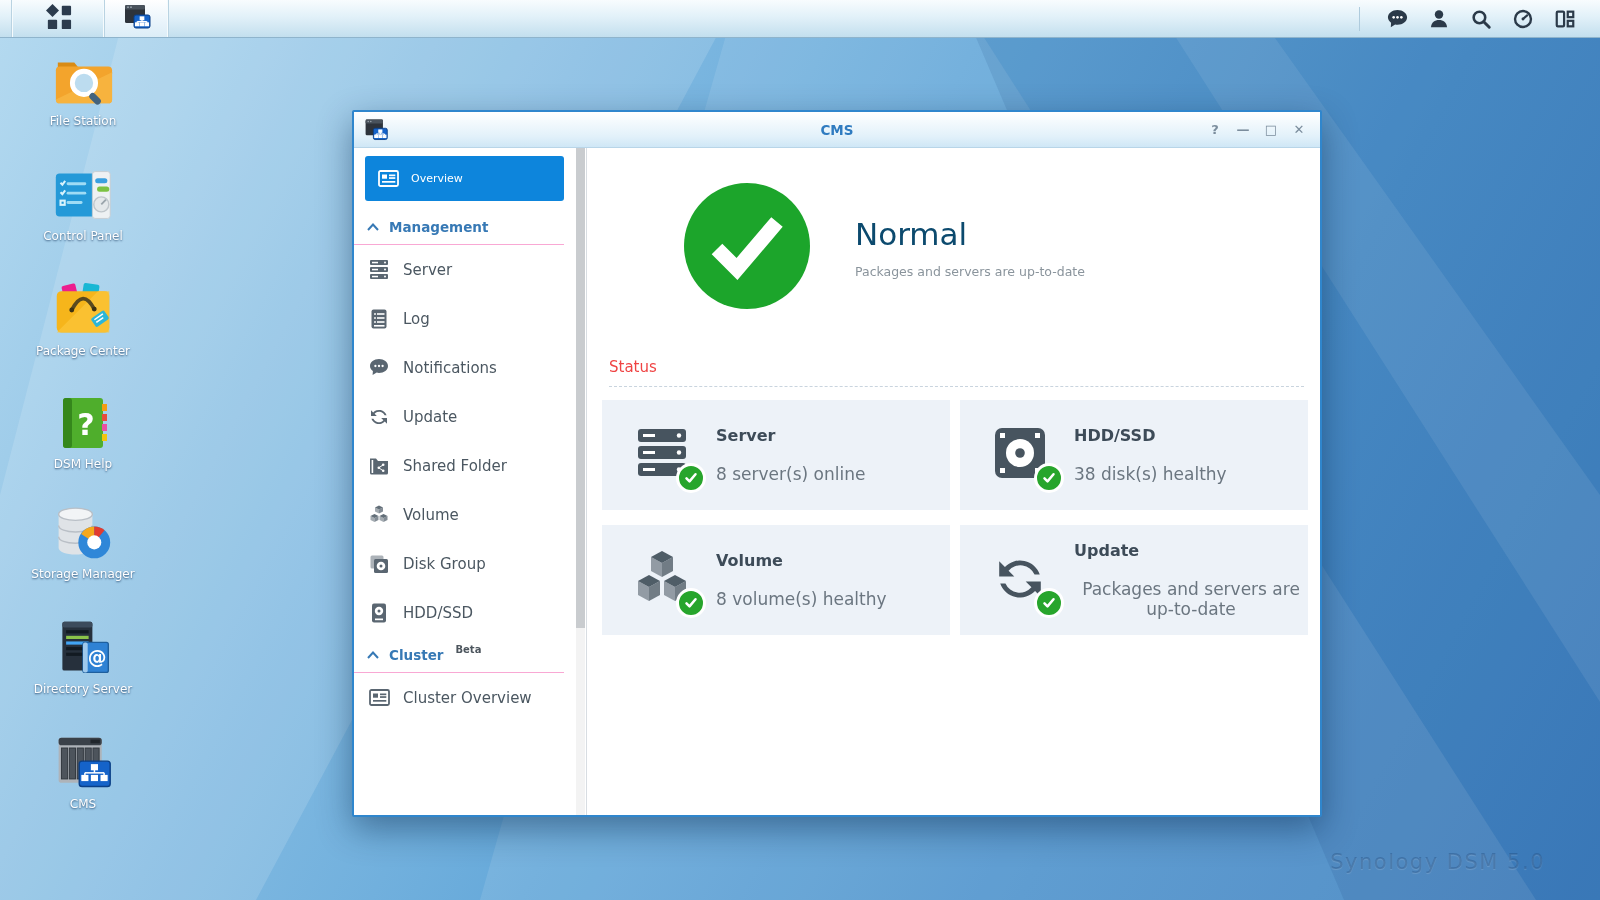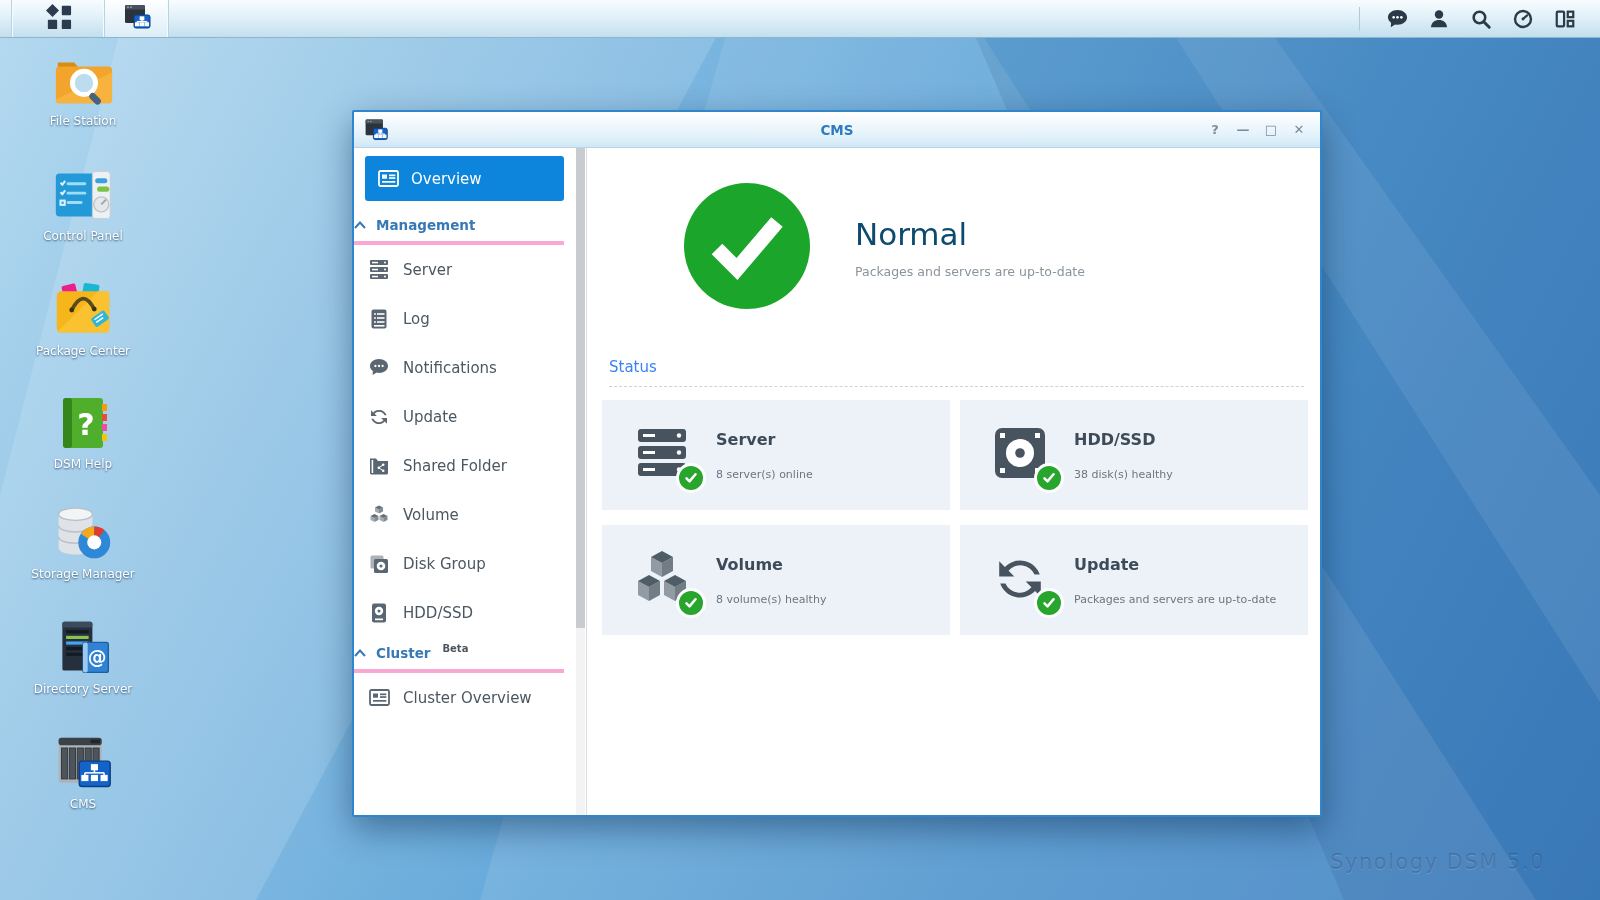--- a/index.html
+++ b/index.html
@@ -52,48 +52,48 @@
     color:#7b8d9d; font-size:13px; font-weight:bold; cursor:pointer; }
 
   .win-body { flex:1; display:flex; min-height:0; }
 
   
   .sidebar { width:233px; flex:0 0 233px; background:#ffffff; border-right:1px solid #d8dde2;
     position:relative; overflow:hidden; }
   .sb-scrollbar { position:absolute; top:0; right:1px; width:9px; height:100%; background:#f3f3f3; }
   .sb-thumb { position:absolute; top:0; left:0; width:9px; height:72%; background:#c9cccf; cursor:pointer; }
   .sb-overview { margin:8px 22px 8px 11px; height:45px; border-radius:3px; background:#0d85dc;
-    display:flex; align-items:center; color:#ffffff; font-size:15px; cursor:pointer; }
+    display:flex; align-items:center; color:#ffffff; font-size:11px; cursor:pointer; }
   .sb-overview .sb-ic { margin:0 12px 0 13px; display:flex; }
-  .sb-header { height:36px; display:flex; align-items:center; gap:10px;
-    color:#3779b5; font-size:13.5px; font-weight:bold; border-bottom:4px solid #f9a8d4;
+  .sb-header { height:36px; display:flex; align-items:center; padding-left:13px; gap:10px;
+    color:#3779b5; font-size:13.5px; font-weight:bold; border-bottom:1px solid #f9a8d4;
     margin-right:22px; cursor:pointer; }
   .sb-beta { font-size:10px; color:#4d565e; position:relative; top:-5px; margin-left:2px; }
   .sb-item { height:49px; display:flex; align-items:center; padding-left:13px;
     color:#4b5761; font-size:15px; cursor:pointer; }
   .sb-item .sb-ic { width:24px; margin-right:12px; display:flex; justify-content:center; color:#5a6671; }
 
   
   .content { flex:1; position:relative; background:#ffffff; overflow:hidden; }
   .hero-circle { position:absolute; left:96px; top:34px; width:128px; height:128px; }
   .hero-text { position:absolute; left:268px; top:68px; }
   .hero-title { color:#0c4a6e; font-size:31px; }
   .hero-subtitle { margin-top:12px; color:#8a949c; font-size:12.5px; }
-  .status-label { position:absolute; left:22px; top:210px; color:#3b82f6; font-size:15px; }
+  .status-label { position:absolute; left:22px; top:210px; color:#ef4444; font-size:15px; }
   .status-rule { position:absolute; left:22px; right:16px; top:238px; border-bottom:1px dashed #c9d4de; }
   .cards { position:absolute; left:15px; right:12px; top:252px;
     display:grid; grid-template-columns:1fr 1fr; gap:15px 10px; }
   .card { height:110px; background:#edf2f8; display:flex; align-items:center; padding-left:32px; cursor:pointer; }
   .card-icon-wrap { position:relative; width:60px; height:60px; flex:0 0 60px; color:#47545f; }
   .card-badge { position:absolute; right:-12px; bottom:-8px; width:30px; height:30px;
     border:3px solid #ffffff; border-radius:50%; background:#27a52c;
     display:flex; align-items:center; justify-content:center; }
   .card-text { margin-left:22px; }
   .card-title { color:#3d4b58; font-weight:bold; font-size:16px; }
-  .card-sub { margin-top:19px; color:#6b7680; font-size:11px; }
+  .card-sub { margin-top:19px; color:#6b7680; font-size:17px;text-align:center; }
 
   
   .watermark { position:absolute; right:55px; bottom:26px; z-index:3;
     font-size:21px; font-weight:normal; letter-spacing:1.5px;
     color:rgba(15,55,105,0.30); text-shadow:0 1px 1px rgba(255,255,255,0.15); }
 </style>
 </head>
 <body>
 
 <div class="wallpaper">

